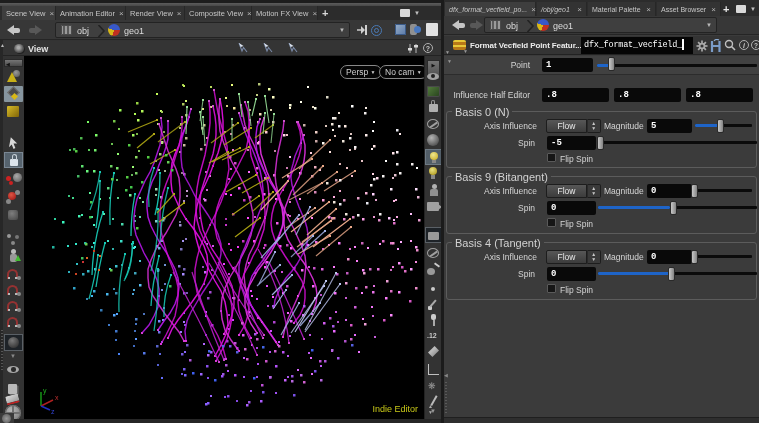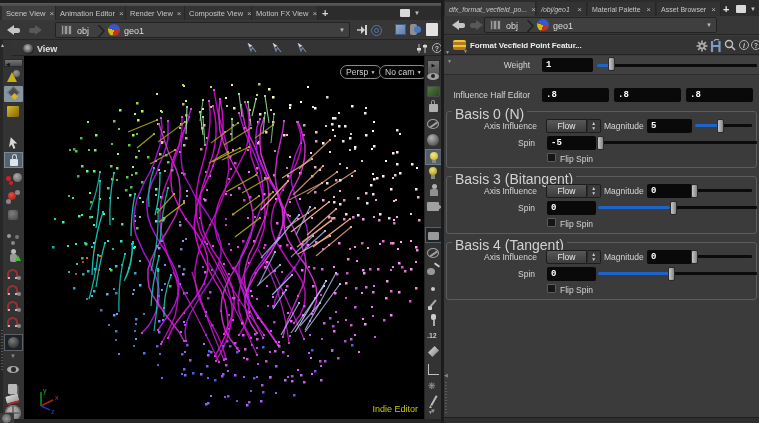--- a/index.html
+++ b/index.html
@@ -1,21 +1,21 @@
 <!DOCTYPE html>
 <html><head><meta charset="utf-8"><style>
 *{margin:0;padding:0;box-sizing:border-box}
 html,body{width:759px;height:423px;overflow:hidden;background:#333;font-family:"Liberation Sans",sans-serif}
 .abs{position:absolute}
 .lbl{position:absolute;color:#d5d5d5;font-size:8.5px;line-height:1;white-space:nowrap}
 .fld{position:absolute;background:#090909;border-radius:2px;color:#fff;font-size:9px;font-weight:bold;font-family:"Liberation Mono",monospace;padding-left:4px;display:flex;align-items:center;white-space:nowrap}
 .tab{position:absolute;top:0;height:100%;background:#343434;color:#c6c6c6;font-size:7.5px;display:flex;align-items:center;justify-content:space-between;padding:0 4px;border-right:1px solid #272727;white-space:nowrap}
 .tabx{color:#b5b5b5;font-size:8px;margin-left:4px;font-family:'Liberation Sans',sans-serif;font-style:normal;flex:none}
 .grp{position:absolute;border:1px solid #5c5c5c;border-radius:3px}
-.grplbl{position:absolute;background:#3b3b3b;padding:0 3px;color:#d2d2d2;font-size:14px;white-space:nowrap}
+.grplbl{position:absolute;background:#3b3b3b;padding:0 3px;color:#d2d2d2;font-size:11px;white-space:nowrap}
 .ddm{position:absolute;border:1px solid #1d1d1d;border-radius:2px 0 0 2px;background:linear-gradient(#575757,#3c3c3c);color:#e8e8e8;font-size:8.5px;display:flex;align-items:center;justify-content:center;white-space:nowrap}
 .dds{position:absolute;border:1px solid #1d1d1d;border-left:1px solid #2a2a2a;border-radius:0 2px 2px 0;background:#3a3a3a;display:flex;flex-direction:column;align-items:center;justify-content:center;color:#c9c9c9}
 .sldtrack{position:absolute;height:3px;background:#0b0b0b;border-radius:1px}
 .sldblue{position:absolute;height:3px;background:#1e64c8;border-radius:1px}
 .sldh{position:absolute;width:7px;background:linear-gradient(90deg,#c8c8c8,#848484);border:1px solid #2a2a2a;border-radius:2px}
 .cb{position:absolute;width:9px;height:9px;background:#161616;border:1px solid #5a5a5a;border-radius:1px}
 .backarr{position:absolute;width:14px;height:10px}
 .backarr .t{position:absolute;left:0;top:0;width:0;height:0;border-top:5px solid transparent;border-bottom:5px solid transparent;border-right:7px solid #c6c6c6}
 .backarr .b{position:absolute;left:6px;top:2.5px;width:7px;height:5px;background:#c6c6c6;border-radius:0 2px 2px 0}
 .fwdarr .t{border-right:none;border-left:7px solid #585858;left:7px}
@@ -61,21 +61,21 @@
 <div class="abs" style="left:371px;top:5px;width:11px;height:11px;border:1px solid #4a7ab5;border-radius:50%;display:flex;align-items:center;justify-content:center">
       <div style="width:5px;height:5px;border:1px solid #4a7ab5;border-radius:50%"></div>
     </div>
 <div class="abs" style="left:395px;top:4px;width:11px;height:11px;background:linear-gradient(135deg,#9ab0c8,#5878a8);border-radius:1px;box-shadow:inset 0 0 0 1px #3a5a88"></div>
 <div class="abs" style="left:410px;top:4px;width:11px;height:11px">
       <div style="position:absolute;left:0;top:0;width:7px;height:11px;background:#909090;border-radius:2px"></div>
       <div style="position:absolute;right:0;top:2px;width:7px;height:7px;border-radius:50%;background:#4878c0"></div>
     </div>
 <div class="abs" style="left:426px;top:3px;width:12px;height:13px;background:#e2e2e2;border-radius:1px"></div>
 </div>
-<div class="abs" style="left:12px;top:41px;width:438px;height:15px;background:#343434;border-bottom:1px solid #232323">
+<div class="abs" style="left:3px;top:41px;width:438px;height:15px;background:#343434;border-bottom:1px solid #232323">
 <div class="abs" style="left:11px;top:3px;width:10px;height:9px;background:radial-gradient(circle at 45% 40%,#aaa 15%,#555 60%,#3a3a3a 90%);border-radius:50%;box-shadow:1px 1px 0 #222"></div>
 <div class="abs" style="left:25px;top:3px;color:#e2e2e2;font-size:9px;font-weight:bold">View</div>
 <svg class="abs" style="left:233px;top:2px" width="14" height="12" viewBox="0 0 14 12">
       <path d="M3 0l3 8 1.5-3.5L11 9" stroke="#7a8aa8" stroke-width="1.1" fill="none"></path>
       <path d="M3 0l4.5 3-2.8 1z" fill="#dce4f0"></path>
     </svg>
 <svg class="abs" style="left:258px;top:2px" width="14" height="12" viewBox="0 0 14 12">
       <path d="M3 0l3 8 1.5-3.5L11 9" stroke="#7a8aa8" stroke-width="1.1" fill="none"></path>
       <path d="M3 0l4.5 3-2.8 1z" fill="#dce4f0"></path>
     </svg>
@@ -1108,20 +1108,21 @@
       </svg>
 <div class="abs" style="left:297px;top:21px;width:11px;height:11px;border:1px solid #4a7ab5;border-radius:50%;display:flex;align-items:center;justify-content:center">
         <div style="width:5px;height:5px;border:1px solid #4a7ab5;border-radius:50%"></div>
       </div>
 </div>
 <div class="abs" style="left:0;top:36px;width:315px;height:19px;background:#343434;border-bottom:1px solid #222">
 <div class="abs" style="left:1px;top:13px;color:#999;font-size:5px">▼</div>
 <div class="abs" style="left:9px;top:4px;width:13px;height:10px;border-radius:2px;background:linear-gradient(#e8c838 0 2.5px,#b87818 2.5px 5px,#e8c838 5px 7.5px,#b87818 7.5px 10px)"></div>
 <div class="abs" style="left:19px;top:12px;color:#999;font-size:5px">▼</div>
 <div class="abs" style="left:26px;top:5px;color:#ececec;font-size:8px;letter-spacing:-0.1px;font-weight:bold;white-space:nowrap">Format Vecfield Point Featur...</div>
+<div class="abs" style="left:137px;top:1px;width:112px;height:17px;background:#050505;color:#fff;font-family:'Liberation Mono',monospace;font-size:8.5px;letter-spacing:-0.2px;line-height:17px;padding-left:3px;overflow:hidden;white-space:nowrap">dfx_format_vecfield_<span style="display:inline-block;width:2px;height:11px;background:#fff;vertical-align:-2.5px"></span></div>
 <svg class="abs" style="left:252px;top:4px" width="12" height="12" viewBox="0 0 13 13">
         <g fill="#a9a9a9">
           <circle cx="6.5" cy="6.5" r="3.6"></circle>
           <rect x="5.6" y="0.5" width="1.8" height="12"></rect>
           <rect x="0.5" y="5.6" width="12" height="1.8"></rect>
           <rect x="5.6" y="0.5" width="1.8" height="12" transform="rotate(45 6.5 6.5)"></rect>
           <rect x="5.6" y="0.5" width="1.8" height="12" transform="rotate(-45 6.5 6.5)"></rect>
         </g>
         <circle cx="6.5" cy="6.5" r="1.7" fill="#343434"></circle>
       </svg>
@@ -1134,21 +1135,21 @@
 <svg class="abs" style="left:280px;top:3px" width="12" height="13" viewBox="0 0 12 13">
         <circle cx="5" cy="5" r="3.5" fill="none" stroke="#c0c0c0" stroke-width="1.4"></circle>
         <line x1="7.5" y1="7.5" x2="11" y2="11" stroke="#c0c0c0" stroke-width="1.6"></line>
       </svg>
 <div class="abs" style="left:295px;top:4px;width:10px;height:10px;border:1px solid #b0b0b0;border-radius:50%;color:#c9c9c9;font-size:7px;text-align:center;line-height:10px;font-style:italic;font-weight:bold">i</div>
 <div class="abs" style="left:307px;top:4px;width:10px;height:10px;border:1px solid #b0b0b0;border-radius:50%;color:#c9c9c9;font-size:6.5px;text-align:center;line-height:10px;font-weight:bold">?</div>
 </div>
 <div class="abs" style="left:0;top:55px;width:315px;height:362px;background:#3b3b3b">
 <div class="abs" style="left:0;top:1px;width:315px;height:19px;background:#414141;border-bottom:1px solid #2c2c2c"></div>
 <div class="abs" style="left:3px;top:3px;color:#999;font-size:5px">▼</div>
-<div class="lbl" style="left:40px;top:6px;width:46px;text-align:right">Weight</div>
+<div class="lbl" style="left:40px;top:6px;width:46px;text-align:right">Point</div>
 <div class="fld" style="left:98px;top:2.5px;width:51px;height:14px">1</div>
 <div class="sldtrack" style="left:153px;top:8.5px;width:160px"></div>
 <div class="sldblue" style="left:153px;top:8.5px;width:14px"></div>
 <div class="sldh" style="left:164px;top:2px;height:14px"></div>
 <div class="lbl" style="left:0px;top:36px;width:86px;text-align:right">Influence Half Editor</div>
 <div class="fld" style="left:98px;top:33px;width:67px;height:14px">.8</div>
 <div class="fld" style="left:170px;top:33px;width:67px;height:14px">.8</div>
 <div class="fld" style="left:242px;top:33px;width:67px;height:14px">.8</div>
 <div class="grp" style="left:2px;top:56px;width:311px;height:56.5px"></div>
 <div class="grplbl" style="left:8px;top:51px">Basis 0 (N)</div>
@@ -1163,21 +1164,21 @@
 <div class="sldtrack" style="left:251px;top:69.0px;width:57px"></div>
 <div class="sldblue" style="left:251px;top:69.0px;width:23px"></div>
 <div class="sldh" style="left:273px;top:63.5px;height:14px"></div>
 <div class="lbl" style="left:60px;top:84.0px;width:31px;text-align:right">Spin</div>
 <div class="fld" style="left:103px;top:80.5px;width:49px;height:14px">-5</div>
 <div class="sldtrack" style="left:154px;top:86.0px;width:159px"></div>
 <div class="sldh" style="left:153px;top:80.5px;height:14px"></div>
 <div class="cb" style="left:103px;top:98px"></div>
 <div class="lbl" style="left:116px;top:99.5px">Flip Spin</div>
 <div class="grp" style="left:2px;top:121px;width:311px;height:57.5px"></div>
-<div class="grplbl" style="left:8px;top:116px">Basis 3 (Bitangent)</div>
+<div class="grplbl" style="left:8px;top:116px">Basis 9 (Bitangent)</div>
 <div class="lbl" style="left:26px;top:132.0px;width:67px;text-align:right">Axis Influence</div>
 <div class="ddm" style="left:102px;top:128.5px;width:41px;height:14px">Flow</div>
 <div class="dds" style="left:143px;top:128.5px;width:14px;height:14px">
         <span style="font-size:5.5px;line-height:5px;transform:scale(0.9)">▲</span>
         <span style="font-size:5.5px;line-height:5px;transform:scale(0.9)">▼</span>
       </div>
 <div class="lbl" style="left:160px;top:132.0px">Magnitude</div>
 <div class="fld" style="left:203px;top:128.5px;width:45px;height:14px">0</div>
 <div class="sldtrack" style="left:251px;top:134.0px;width:57px"></div>
 <div class="sldh" style="left:247px;top:128.5px;height:14px"></div>

